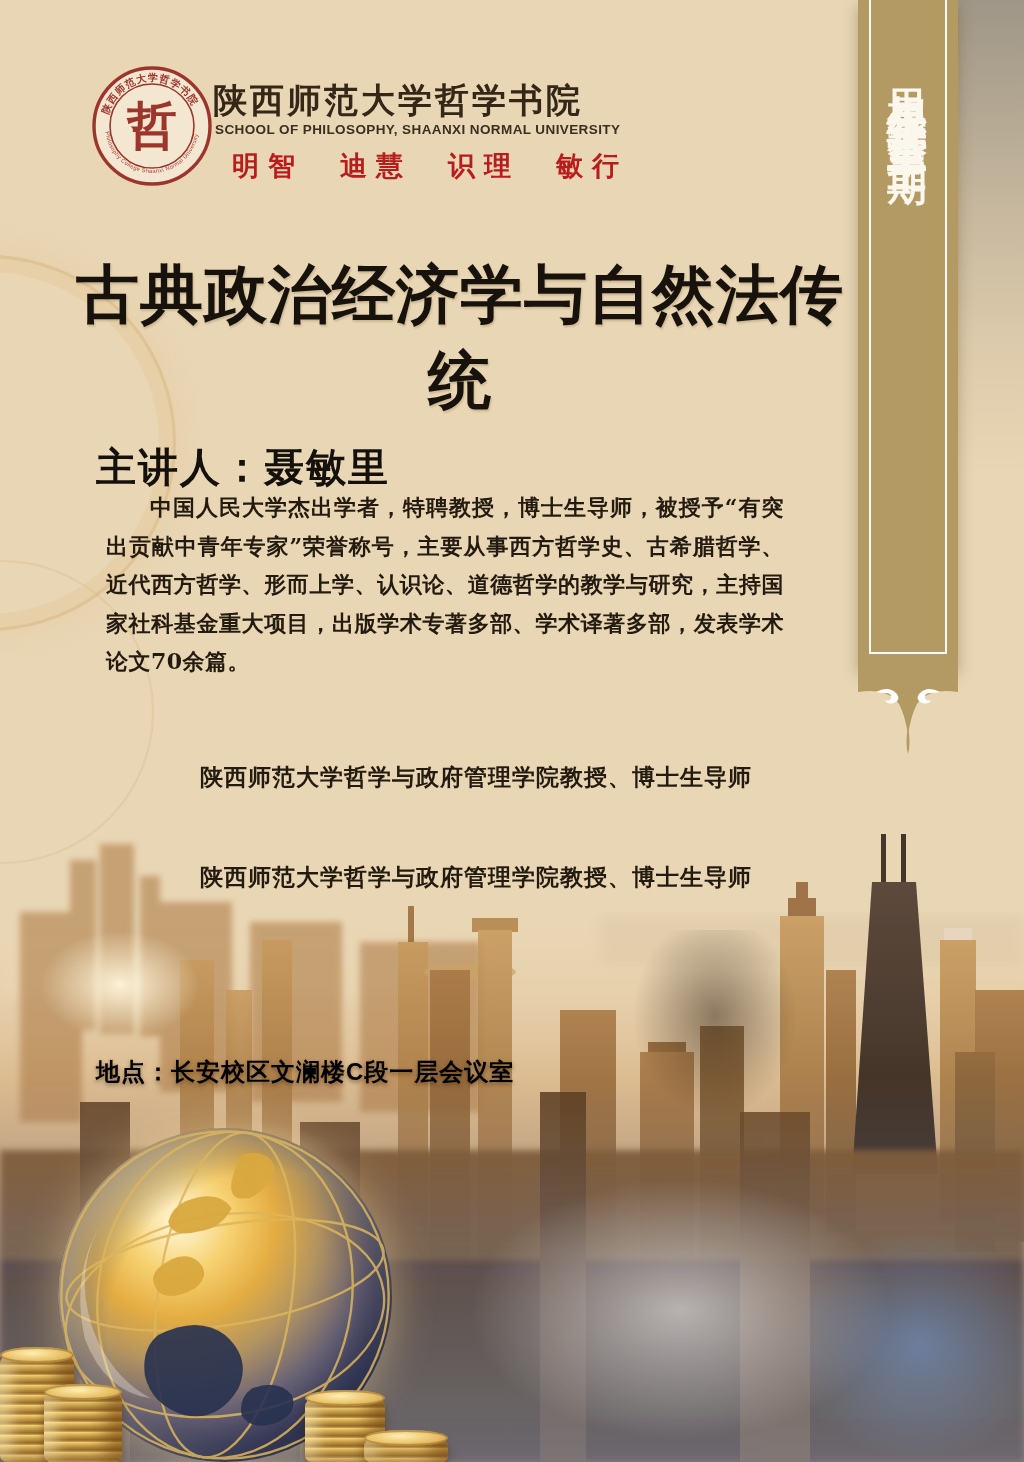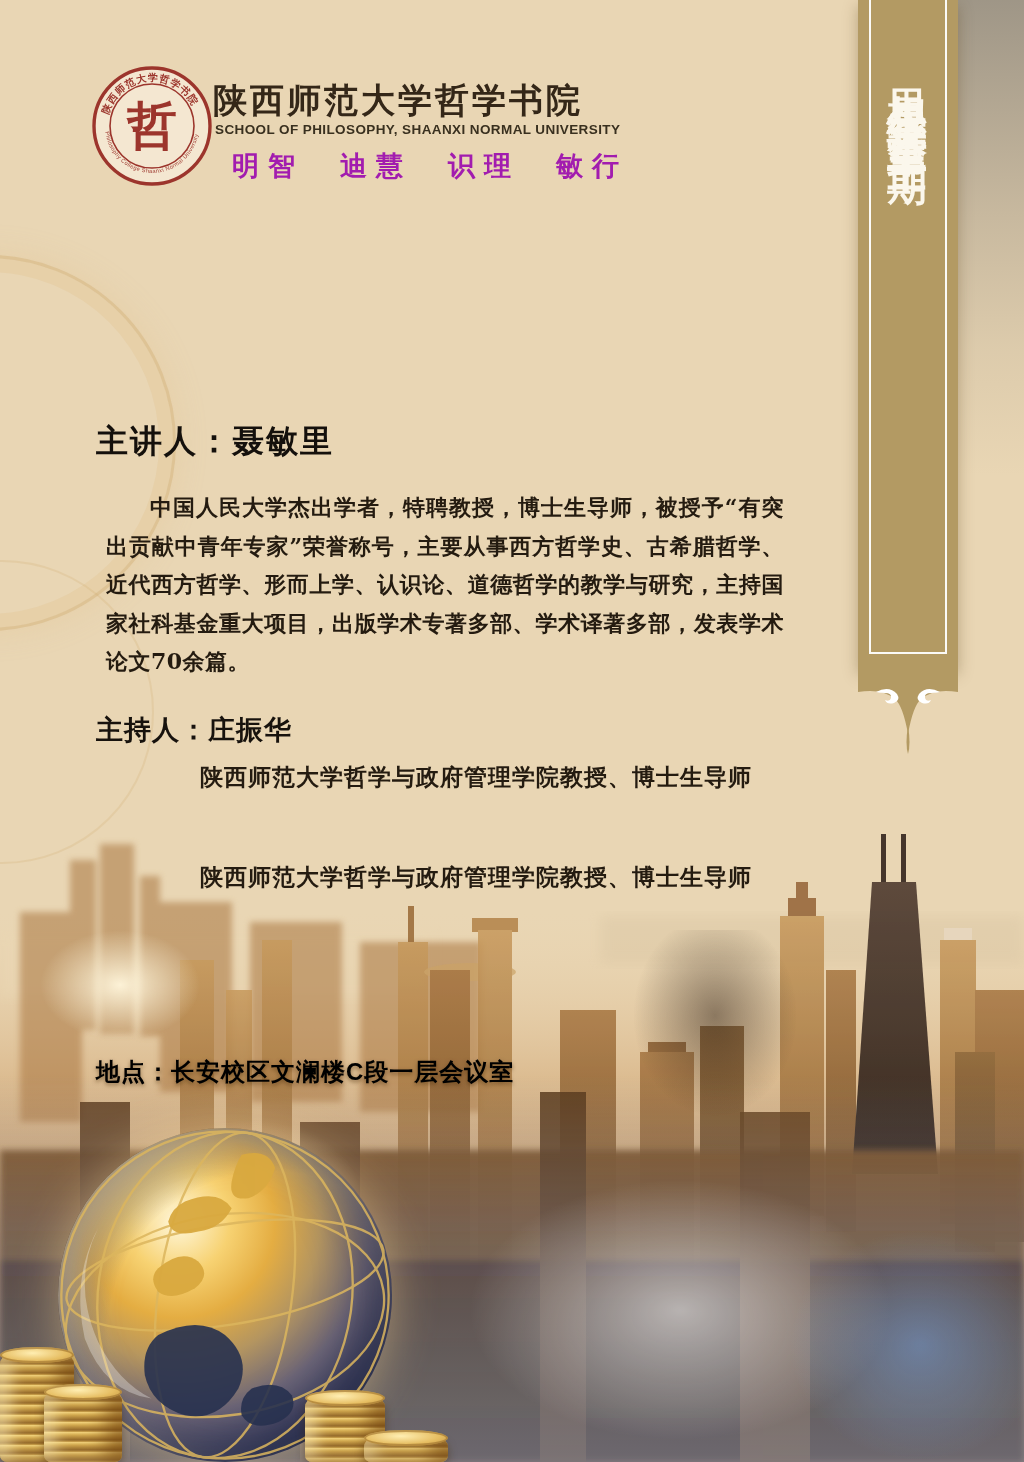--- a/index.html
+++ b/index.html
@@ -44,36 +44,36 @@
     box-shadow:inset -16px 0 20px rgba(110,64,10,.6), inset 12px 0 16px rgba(255,240,190,.55), 0 4px 10px rgba(60,35,5,.4);}
   .coin-stack::before{content:"";position:absolute;top:-8px;left:0;right:0;height:16px;border-radius:50%;
     background:radial-gradient(ellipse at 44% 38%,#ffeeb2,#e6bd61 58%,#bb8c3c);
     box-shadow:inset 0 0 0 2px rgba(150,105,40,.55);}
   
   .header-seal{left:90px;top:64px;width:124px;height:124px;}
   .school-cn{left:213px;top:78px;width:380px;font-family:"DejaVu Serif","Liberation Serif",serif;
     font-weight:bold;font-size:34px;letter-spacing:3px;color:#342718;white-space:nowrap;}
   .school-en{left:215px;top:122px;font-weight:bold;font-size:13.5px;letter-spacing:.4px;color:#39301f;white-space:nowrap;}
   .motto{left:232px;top:148px;font-family:"DejaVu Serif","Liberation Serif",serif;font-weight:bold;
-    font-size:27px;letter-spacing:9px;color:#a21caf;white-space:nowrap;}
+    font-size:27px;letter-spacing:9px;color:#b91c1c;white-space:nowrap;}
   
   .banner{left:858px;top:0;width:100px;height:668px;background:#b39a63;
     box-shadow:0 6px 14px rgba(90,65,25,.35);}
   .banner-border{position:absolute;left:11px;right:11px;top:-12px;bottom:14px;
     border:2.5px solid rgba(255,255,255,.95);}
   .banner-text{position:absolute;left:50%;top:56px;transform:translateX(-50%);
     writing-mode:vertical-rl;text-orientation:upright;
     font-family:"DejaVu Serif","Liberation Serif",serif;font-weight:bold;
     font-size:40px;letter-spacing:7px;color:#fbf7ec;}
   .banner-tail{left:858px;top:666px;width:100px;height:90px;}
   
   .main-title{left:48px;top:252px;width:824px;margin:0;text-align:center;
     font-family:"DejaVu Serif","Liberation Serif",serif;font-weight:bold;
     font-size:63px;letter-spacing:1px;color:#18120d;text-shadow:1px 2px 2px rgba(120,90,50,.25);}
-  .speaker-label{left:96px;top:420px;font-size:32px;font-weight:bold;color:#14100c;letter-spacing:2px;}
+  .speaker-label{left:96px;top:440px;font-size:40px;font-weight:bold;color:#14100c;letter-spacing:2px;}
   .speaker-bio{left:96px;top:478px;width:678px;margin:10px;
     font-family:"DejaVu Serif","Liberation Serif",serif;font-weight:600;
     font-size:22px;line-height:38.5px;color:#241b10;text-align:justify;text-indent:2em;letter-spacing:.5px;}
   .host-label{left:96px;top:712px;font-size:27px;font-weight:bold;color:#17120d;letter-spacing:1px;}
   .host-affiliation{left:200px;top:762px;font-family:"DejaVu Serif","Liberation Serif",serif;
     font-weight:600;font-size:23px;color:#241b10;letter-spacing:1px;}
   .reviewer-label{left:96px;top:812px;font-size:27px;font-weight:bold;color:#17120d;letter-spacing:1px;}
   .reviewer-affiliation{left:200px;top:862px;font-family:"DejaVu Serif","Liberation Serif",serif;
     font-weight:600;font-size:23px;color:#241b10;letter-spacing:1px;}
   .time-line{left:96px;top:1006px;font-size:25px;font-weight:bold;color:#ffffff;
@@ -232,24 +232,24 @@
     <div class="banner-border"></div>
     <div class="banner-text">思想星空大讲堂第二十三期</div>
   </div>
   <svg class="layer banner-tail" viewBox="0 0 100 90">
     <path d="M0,0 H100 V26 Q76,22 63,33 Q55,40 50,68 Q45,40 37,33 Q24,22 0,26 Z" fill="#b39a63"></path>
     <path d="M50,60 Q47,78 50,88 Q53,78 50,60 Z" fill="#b39a63"></path>
     <path d="M18,26 q13,-7 21,2 q4,6 -3,9 q-7,2 -9,-3 q5,2 6,-2 q1,-5 -6,-5 q-5,0 -9,-1 Z" fill="#ffffff"></path>
     <path d="M82,26 q-13,-7 -21,2 q-4,6 3,9 q7,2 9,-3 q-5,2 -6,-2 q-1,-5 6,-5 q5,0 9,-1 Z" fill="#ffffff"></path>
   </svg>
 
+  <h1 class="layer main-title">古典政治经济学与自然法传统</h1>
 
   <div class="layer speaker-label">主讲人：聂敏里</div>
   <p class="layer speaker-bio">中国人民大学杰出学者，特聘教授，博士生导师，被授予“有突出贡献中青年专家”荣誉称号，主要从事西方哲学史、古希腊哲学、近代西方哲学、形而上学、认识论、道德哲学的教学与研究，主持国家社科基金重大项目，出版学术专著多部、学术译著多部，发表学术论文70余篇。</p>
 
-  <div class="layer host-label">主持人：庄振华</div>
   <div class="layer host-affiliation">陕西师范大学哲学与政府管理学院教授、博士生导师</div>
 
   <div class="layer reviewer-affiliation">陕西师范大学哲学与政府管理学院教授、博士生导师</div>
 
   <div class="layer location-line">地点：长安校区文澜楼C段一层会议室</div>
 
 </div>
 
 </body></html>

